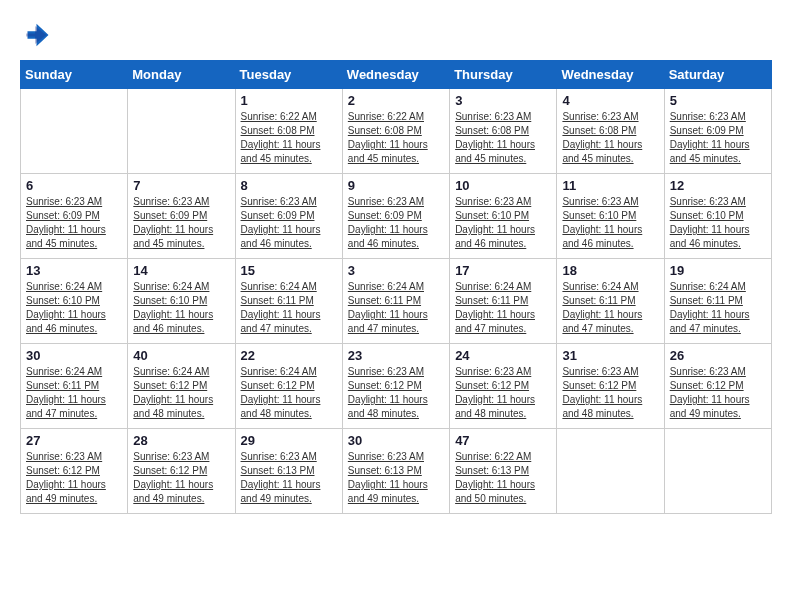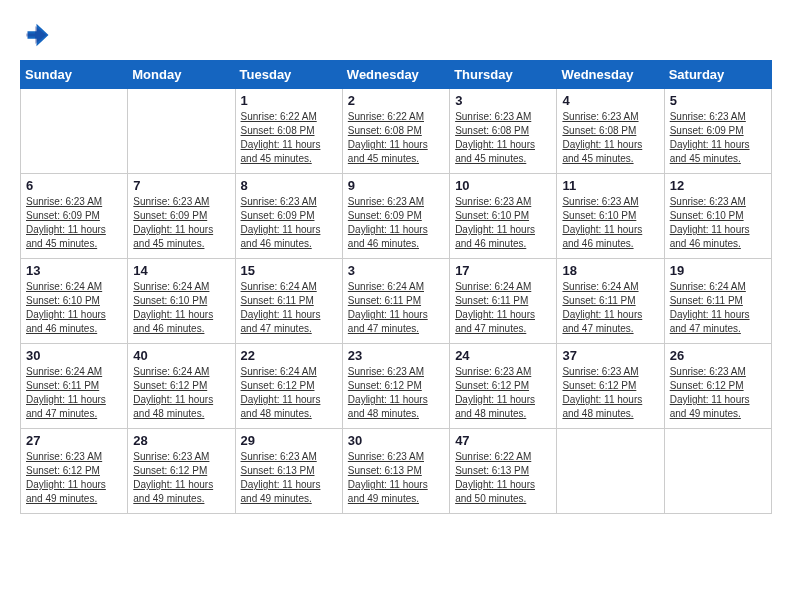--- a/index.html
+++ b/index.html
@@ -268,21 +268,21 @@
 Sunset: 6:12 PM
 Daylight: 11 hours and 48 minutes.</div>
         </td>
         <td>
           <span class="day-number">24</span>
           <div class="day-info" style="white-space: pre-line;">Sunrise: 6:23 AM
 Sunset: 6:12 PM
 Daylight: 11 hours and 48 minutes.</div>
         </td>
         <td>
-          <span class="day-number">37</span>
+          <span class="day-number">31</span>
           <div class="day-info" style="white-space: pre-line;">Sunrise: 6:23 AM
 Sunset: 6:12 PM
 Daylight: 11 hours and 48 minutes.</div>
         </td>
         <td>
           <span class="day-number">26</span>
           <div class="day-info" style="white-space: pre-line;">Sunrise: 6:23 AM
 Sunset: 6:12 PM
 Daylight: 11 hours and 49 minutes.</div>
         </td>

